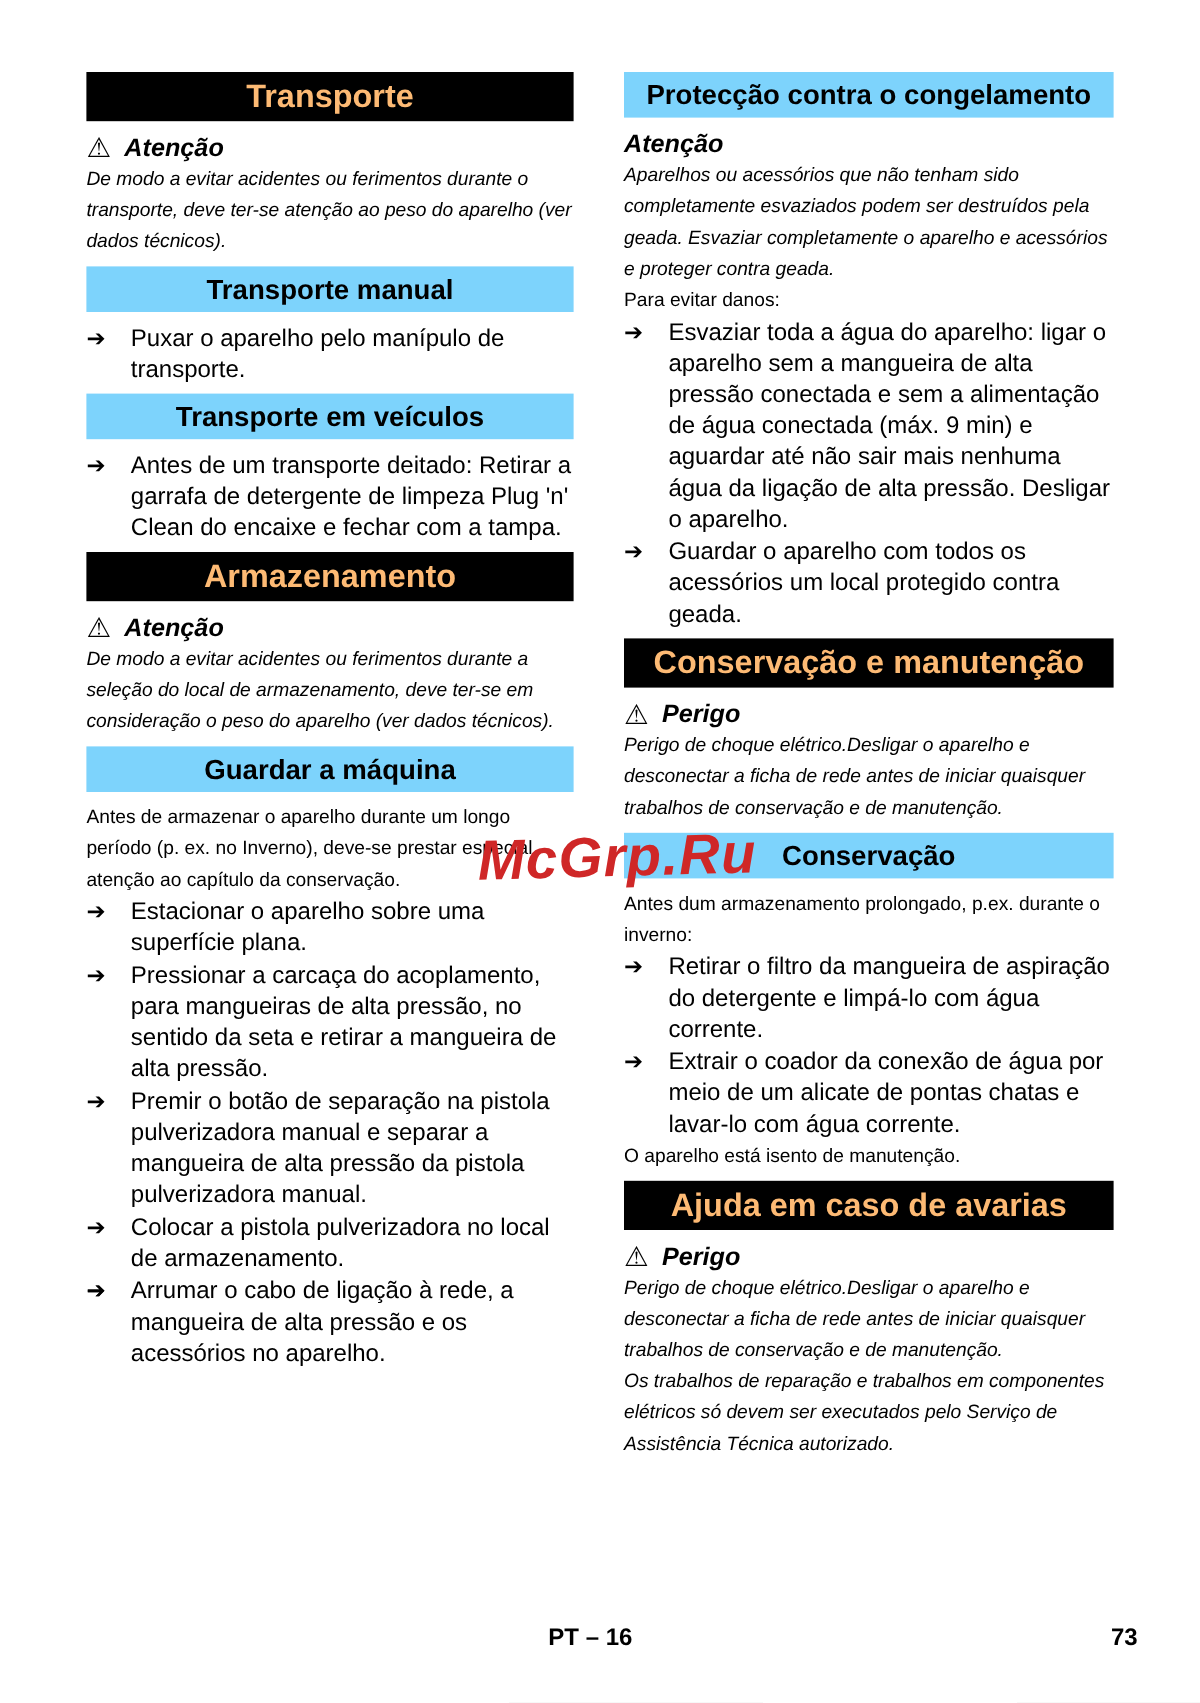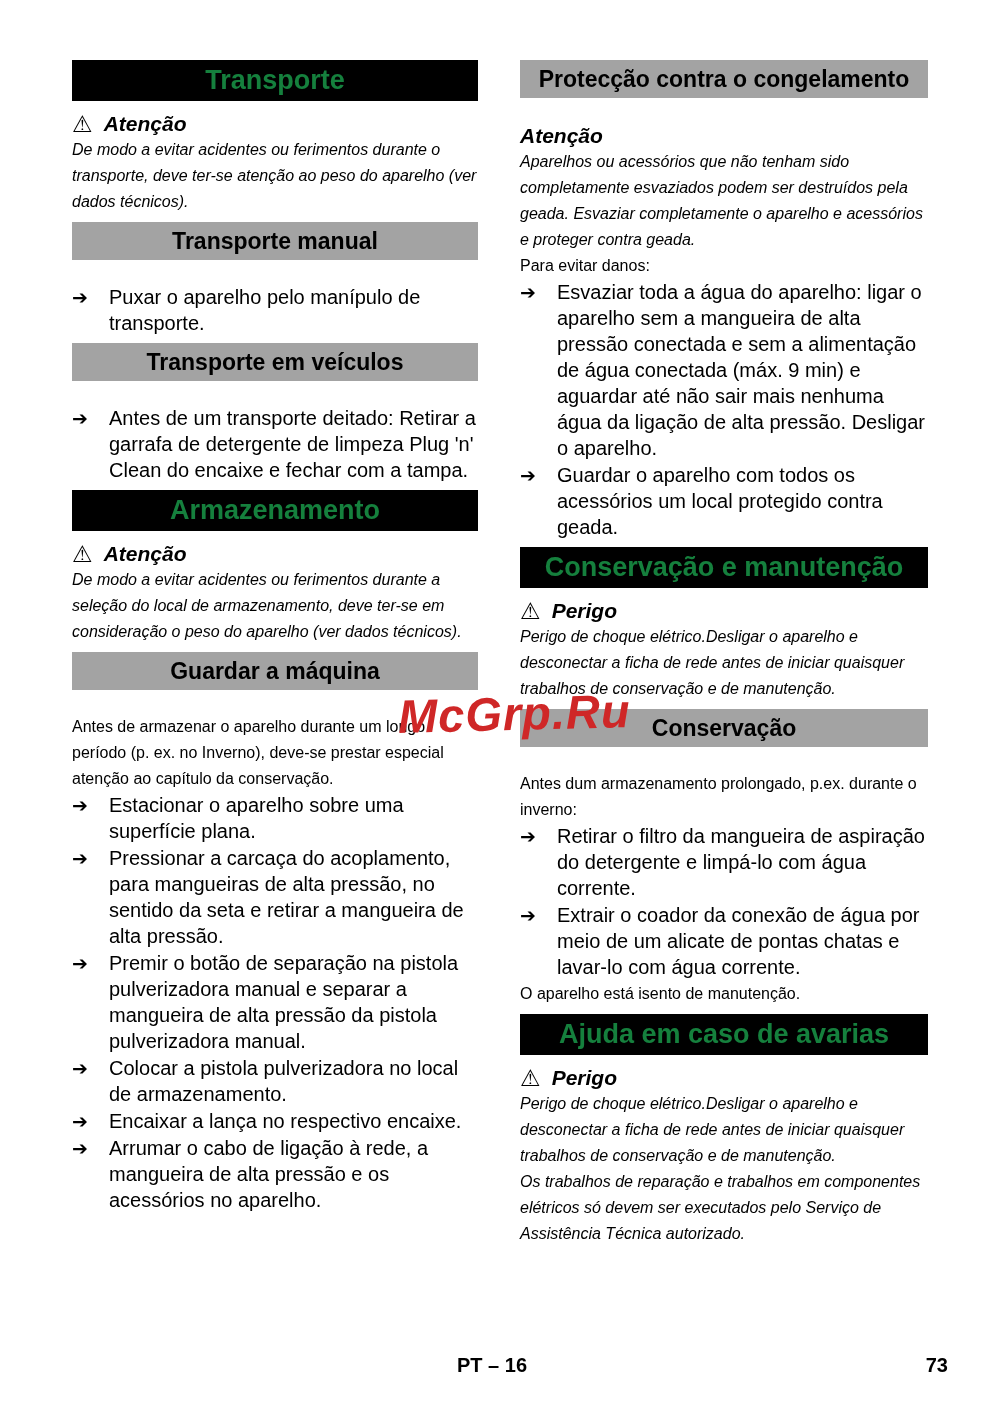--- a/index.html
+++ b/index.html
@@ -11,28 +11,28 @@
     color:#000;
     overflow:hidden;
     margin:0 auto;
   }
   .col{position:absolute;top:60px;}
   .col-left{left:72px;width:406px;}
   .col-right{left:520px;width:408px;}
 
   .bar{text-align:center;font-weight:bold;}
   .bar-black{
-    background:#000;color:#15803d;
+    background:#000;color:#fdba74;
     font-size:27px;line-height:41px;
     margin:7px 0 9px;
   }
   .bar-gray{
-    background:#a3a3a3;color:#000;
+    background:#7dd3fc;color:#000;
     font-size:23px;line-height:38px;
-    margin:7px 0 24px;
+    margin:7px 0 9px;
   }
   .col .bar:first-child{margin-top:0;}
 
   p{margin:0;font-size:16px;line-height:26px;}
   .italic{font-style:italic;}
   .note-label{
     display:flex;align-items:center;gap:11px;
     font-weight:bold;font-style:italic;
     font-size:21px;line-height:27px;
     margin-top:2px;
@@ -128,21 +128,20 @@
       <li>
         <span class="arrow-icon">➔</span>
         <span>Premir o botão de separação na pistola pulverizadora manual e separar a mangueira de alta pressão da pistola pulverizadora manual.</span>
       </li>
       <li>
         <span class="arrow-icon">➔</span>
         <span>Colocar a pistola pulverizadora no local de armazenamento.</span>
       </li>
       <li>
         <span class="arrow-icon">➔</span>
-        <span>Encaixar a lança no respectivo encaixe.</span>
       </li>
       <li>
         <span class="arrow-icon">➔</span>
         <span>Arrumar o cabo de ligação à rede, a mangueira de alta pressão e os acessórios no aparelho.</span>
       </li>
     </ul>
   </div>
 
   <div class="col col-right">
 

